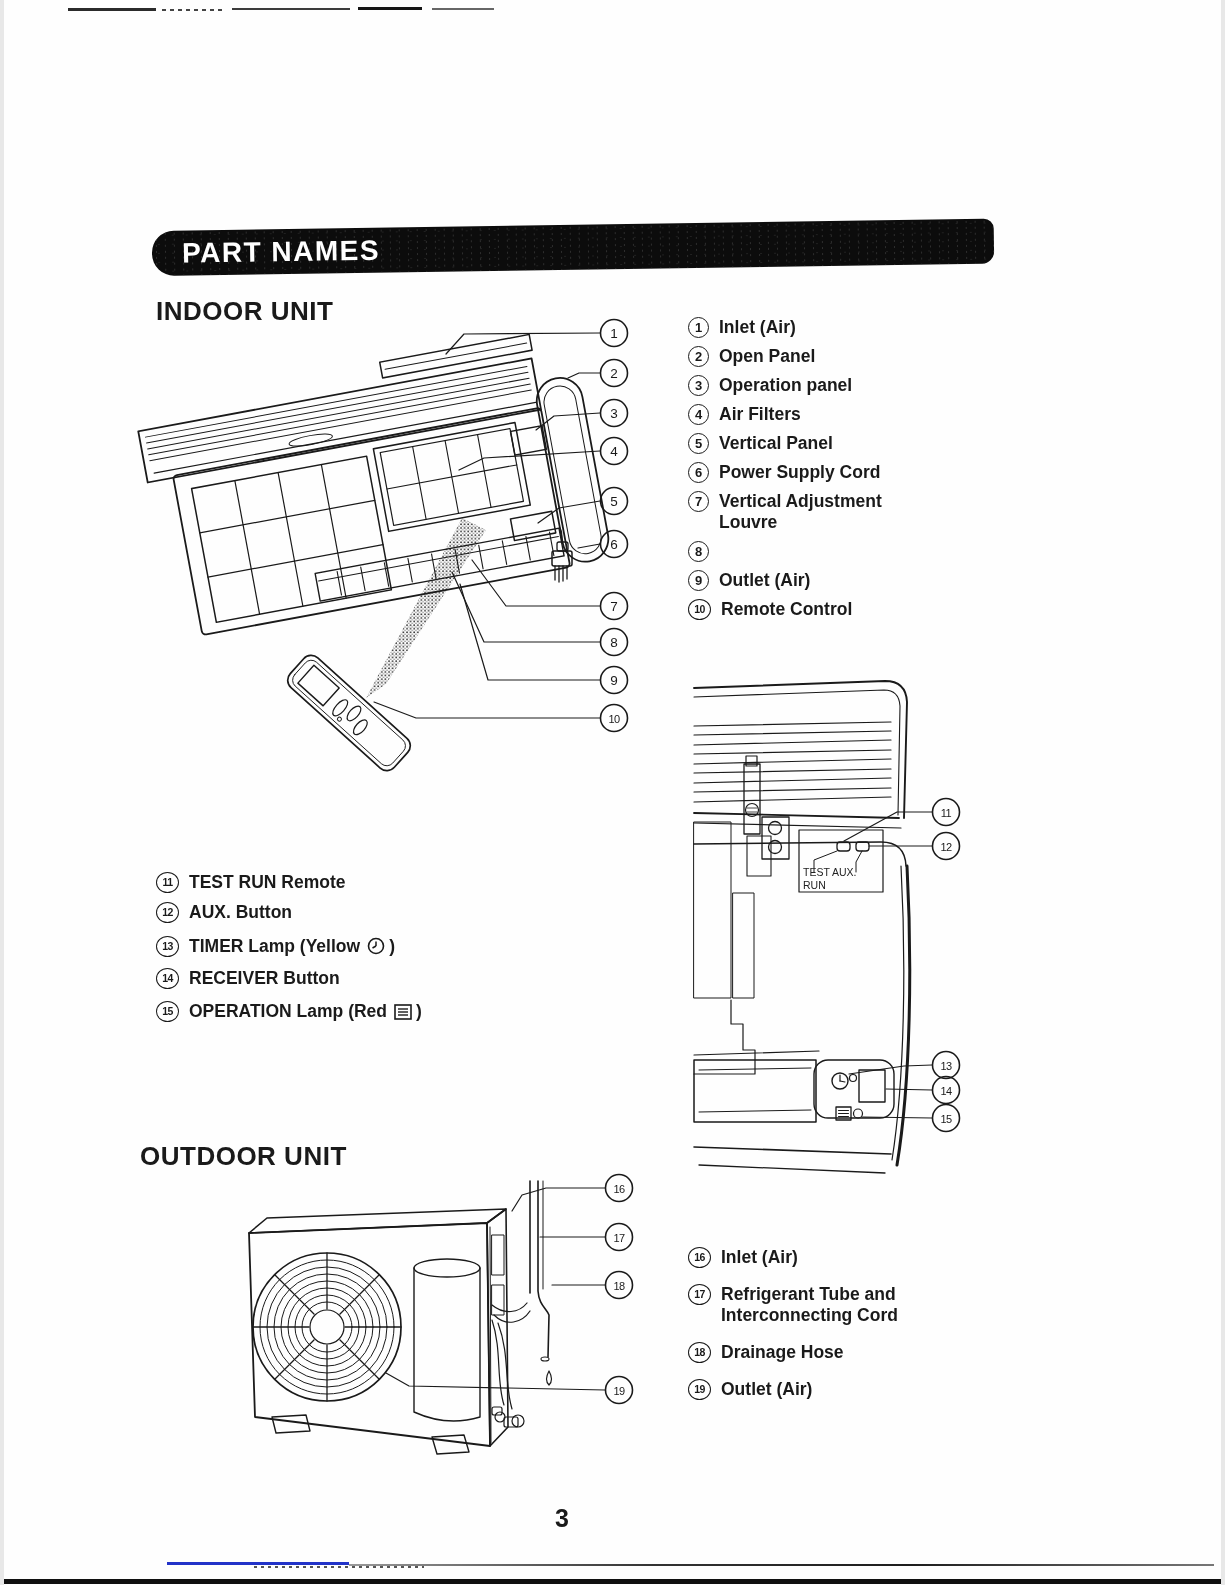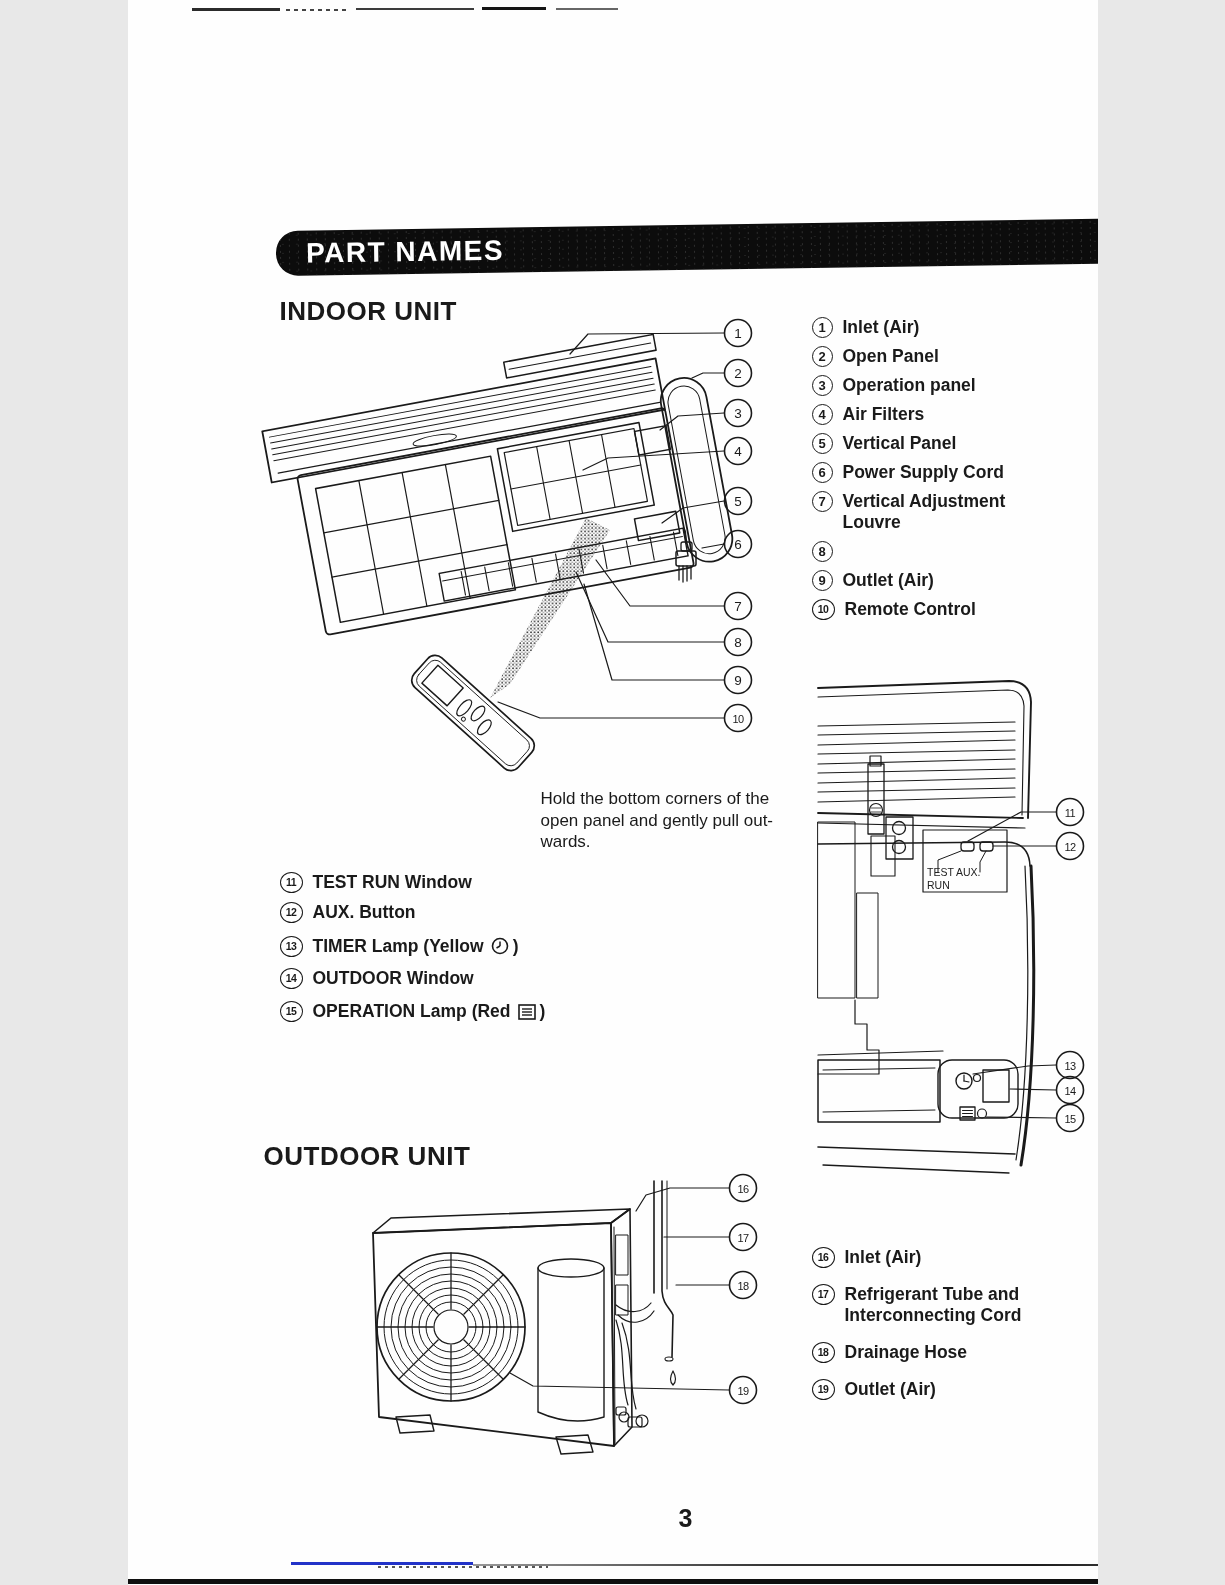--- a/index.html
+++ b/index.html
@@ -1,16 +1,16 @@
 <!DOCTYPE html>
 <html><head>
 <meta charset="utf-8">
 <style>
   html,body{margin:0;padding:0;background:#e8e8e8;}
-  #page{position:relative;width:970px;height:1585px;background:#fefefe;
+  #page{position:relative;width:1217px;height:1585px;background:#fefefe;
         font-family:"Liberation Sans",sans-serif;color:#1a1a1a;overflow:hidden;margin:0 auto;}
 
   
   .scanline{position:absolute;}
 
   
   .header-bar{position:absolute;left:148px;top:231px;width:842px;height:45px;background:#0c0c0c;
       border-radius:22px 10px 12px 22px;transform:rotate(-0.85deg);transform-origin:left center;
       display:flex;align-items:center;padding-left:30px;box-sizing:border-box;}
   .header-bar::after{content:"";position:absolute;inset:0;border-radius:inherit;opacity:.55;
@@ -262,44 +262,41 @@
     <div class="li">
         <span class="cnum">9</span>
         <span class="lbl">Outlet (Air)</span>
       </div>
     <div class="li">
         <span class="cnum two">10</span>
         <span class="lbl">Remote Control</span>
       </div>
   </div>
 
-  <div class="instruction">Hold the bottom corners of the
-open panel and gently pull out-
-wards.</div>
 
   <div id="panel-list" class="plist">
     <div class="li">
         <span class="cnum two">11</span>
-        <span class="lbl">TEST RUN Window</span>
+        <span class="lbl">TEST RUN Remote</span>
       </div>
     <div class="li">
         <span class="cnum two">12</span>
         <span class="lbl">AUX. Button</span>
       </div>
     <div class="li">
         <span class="cnum two">13</span>
       <span class="lbl"><span>TIMER Lamp (Yellow</span><span class="inline-icon"><svg width="18" height="18" viewBox="0 0 18 18" style="position:static;">
               <circle cx="9" cy="9" r="7.5" fill="none" stroke="#1a1a1a" stroke-width="1.6"></circle>
               <line x1="9" y1="9" x2="9" y2="4.5" stroke="#1a1a1a" stroke-width="1.5"></line>
               <line x1="9" y1="9" x2="5.5" y2="11" stroke="#1a1a1a" stroke-width="1.5"></line>
             </svg></span><span>)</span></span>
       </div>
     <div class="li">
         <span class="cnum two">14</span>
-        <span class="lbl">OUTDOOR Window</span>
+        <span class="lbl">RECEIVER Button</span>
       </div>
     <div class="li">
         <span class="cnum two">15</span>
       <span class="lbl"><span>OPERATION Lamp (Red</span><span class="inline-icon"><svg width="18" height="16" viewBox="0 0 18 16" style="position:static;">
               <rect x="1" y="1" width="16" height="14" fill="none" stroke="#1a1a1a" stroke-width="1.6"></rect>
               <line x1="4" y1="5" x2="14" y2="5" stroke="#1a1a1a" stroke-width="1.4"></line>
               <line x1="4" y1="8" x2="14" y2="8" stroke="#1a1a1a" stroke-width="1.4"></line>
               <line x1="4" y1="11" x2="14" y2="11" stroke="#1a1a1a" stroke-width="1.4"></line>
             </svg></span><span>)</span></span>
       </div>

